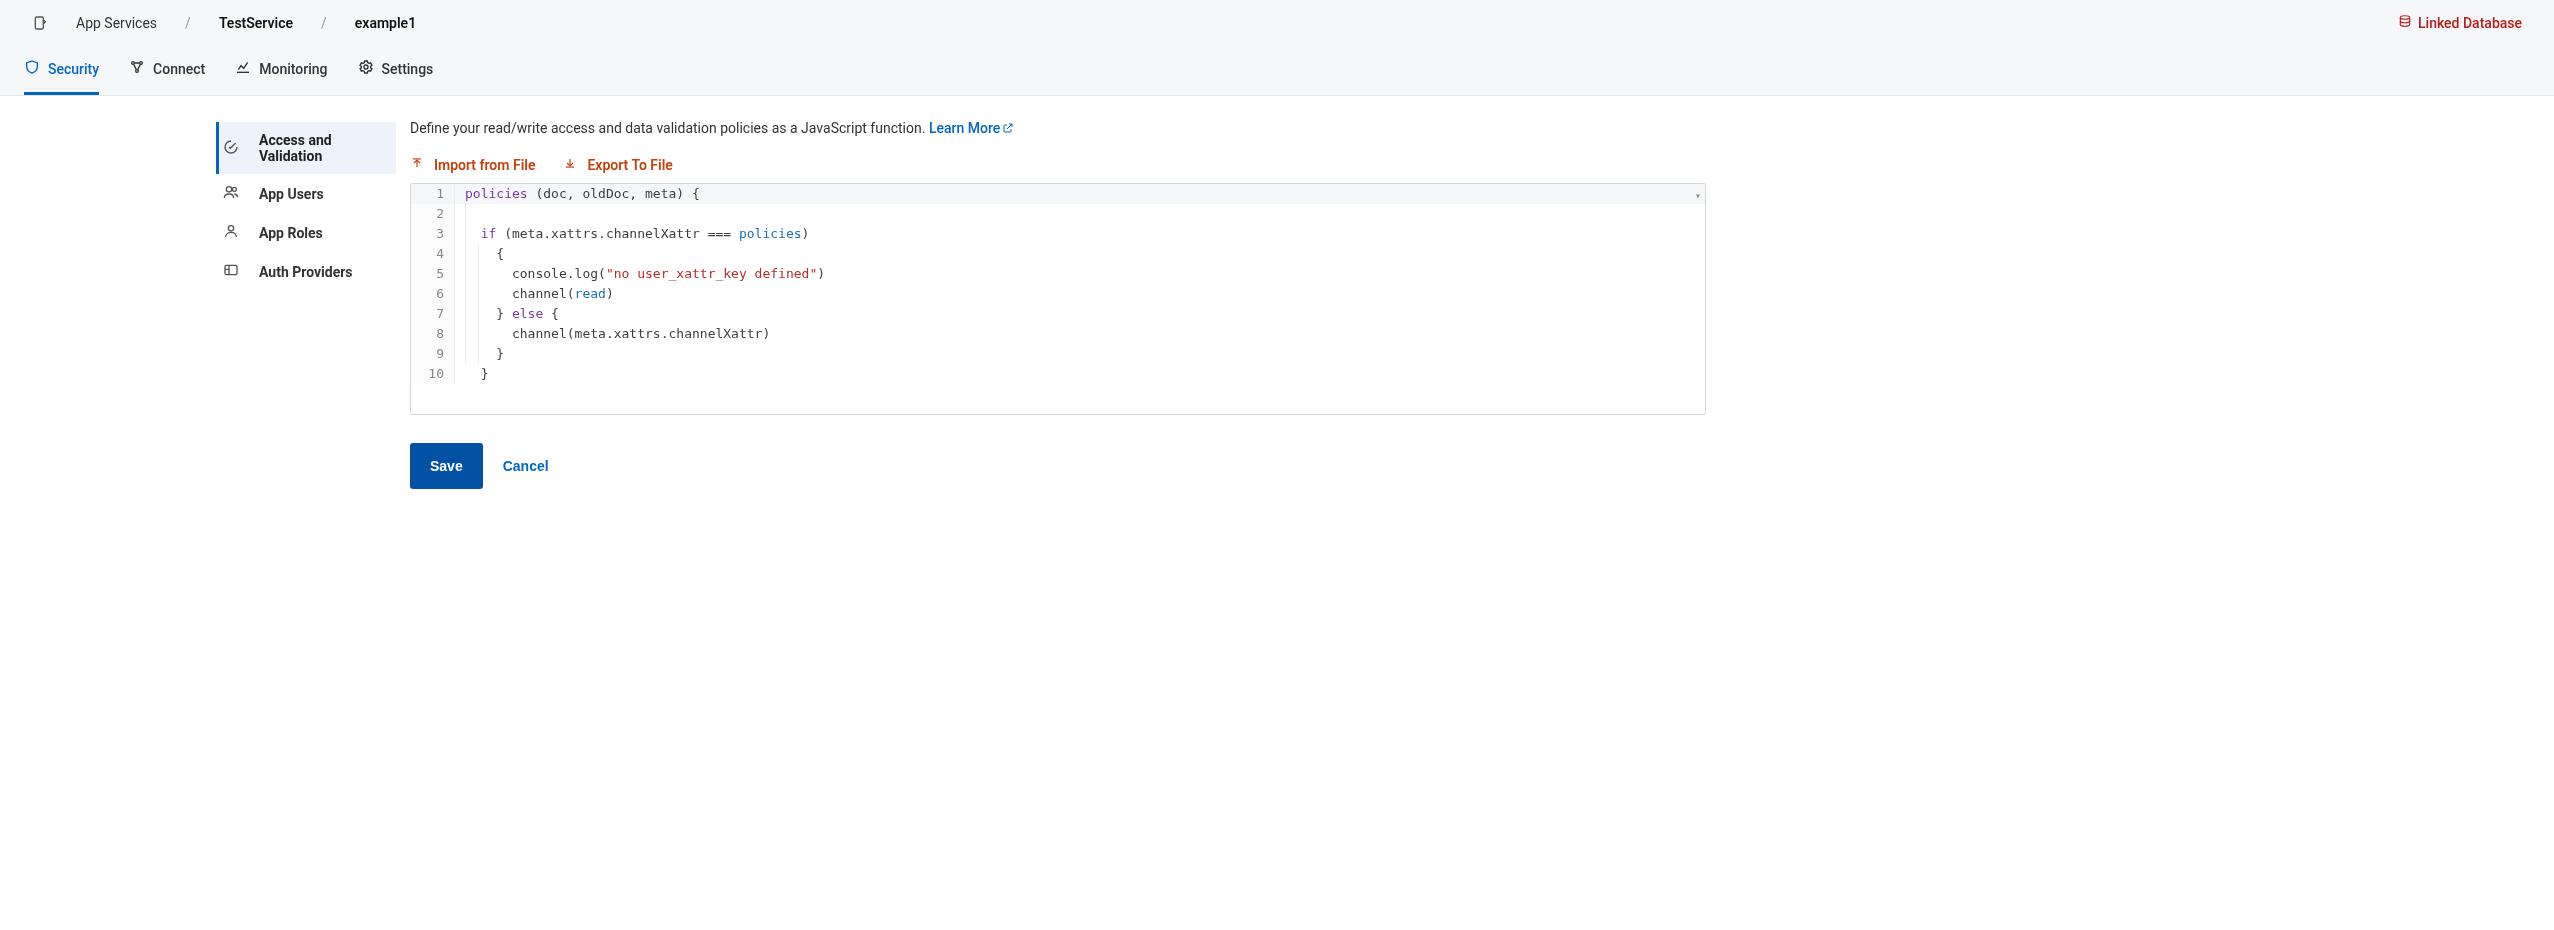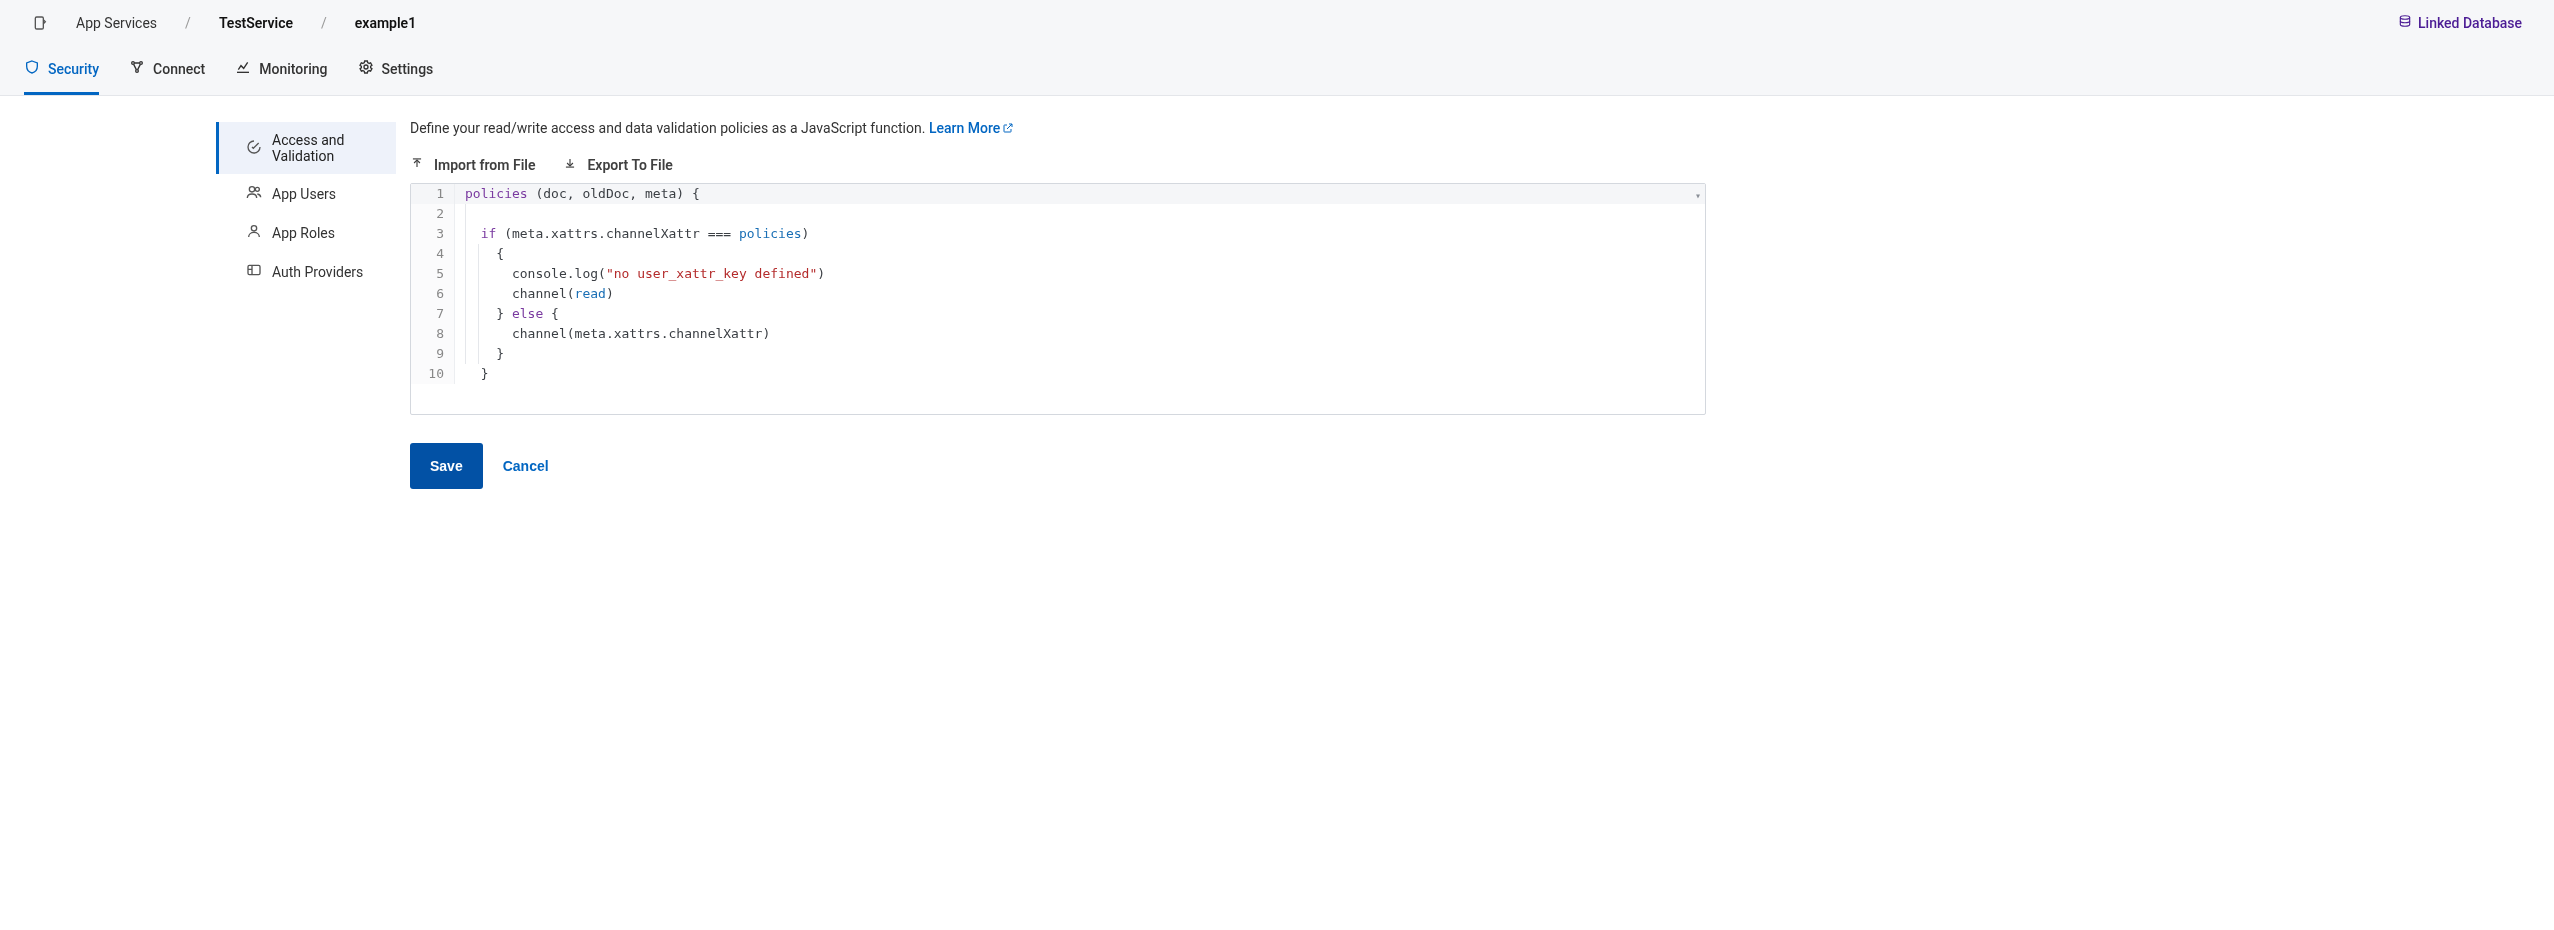--- a/index.html
+++ b/index.html
@@ -11,55 +11,55 @@
     }
     .header-area { background: #f6f7f9; border-bottom: 1px solid #e4e6ea; }
     .breadcrumb-row {
       display: flex; align-items: center; justify-content: space-between;
       padding: 14px 32px 0 32px;
     }
     .breadcrumb { display: flex; align-items: center; gap: 28px; color: #333; }
     .breadcrumb .sep { color: #999; }
     .breadcrumb .strong { font-weight: 600; color: #111; }
     .breadcrumb .appicon { width: 16px; height: 16px; color: #555; }
-    .linked-db { display: flex; align-items: center; gap: 6px; color: #4c1d95; font-weight: 500; }
+    .linked-db { display: flex; align-items: center; gap: 6px; color: #b91c1c; font-weight: 500; }
     .linked-db svg { width: 14px; height: 14px; }
     .tabs-row { display: flex; gap: 30px; padding: 0 24px; margin-top: 18px; }
     .tab {
       display: flex; align-items: center; gap: 8px;
       padding: 10px 0 14px 0; color: #333; cursor: pointer; font-weight: 500;
       border-bottom: 3px solid transparent;
     }
     .tab svg { width: 16px; height: 16px; }
     .tab.active { color: #0266c2; border-bottom-color: #0266c2; }
 
     .main-area { display: flex; padding: 24px 0 0 0; }
     .left-gutter { width: 216px; flex-shrink: 0; }
     .side-nav { width: 180px; flex-shrink: 0; padding-top: 2px; }
     .side-item {
-      display: flex; align-items: center; gap: 10px;
-      padding: 10px 27px; color: #333; cursor: pointer;
-      border-left: 3px solid transparent; font-weight: 400; font-size: 14px;
+      display: flex; align-items: center; gap: 20px;
+      padding: 10px 4px; color: #333; cursor: pointer;
+      border-left: 3px solid transparent; font-weight: 700; font-size: 14px;
     }
     .side-item svg { width: 16px; height: 16px; color: #555; }
     .side-item.active { background: #eef2fa; border-left-color: #0266c2; color: #222; }
     .content { flex: 1; padding: 0 40px 40px 14px; max-width: 1350px; }
     .title-row { display: flex; align-items: center; justify-content: space-between; margin-bottom: 24px; }
     .page-title { font-size: 28px; font-weight: 500; letter-spacing: .2px; color: #222; }
     .title-buttons { display: flex; gap: 12px; }
     .btn-outline {
       border: 1px solid #c9d0d8; background: #fff; color: #0266c2;
       font-weight: 600; padding: 10px 18px; border-radius: 3px; cursor: pointer; font-size: 14px;
     }
     .desc { color: #333; margin-bottom: 20px; }
     .link { color: #0266c2; font-weight: 500; cursor: pointer; }
     .link svg { width: 12px; height: 12px; margin-left: 2px; vertical-align: -1px; }
 
     .code-actions { display: flex; gap: 28px; margin-bottom: 10px; }
-    .code-action { display: flex; align-items: center; gap: 10px; color: #404040; font-weight: 600; cursor: pointer; }
+    .code-action { display: flex; align-items: center; gap: 10px; color: #c2410c; font-weight: 600; cursor: pointer; }
     .code-action svg { width: 14px; height: 14px; }
 
     .code-box { border: 1px solid #d4d8de; border-radius: 2px; background: #fff; }
     .code-line {
       display: flex; font-family: ui-monospace, Menlo, Consolas, monospace;
       font-size: 13px; line-height: 20px;
     }
     .code-line.first-line { background: #f5f6f8; }
     .gutter {
       width: 44px; text-align: right; padding-right: 10px; color: #888;

